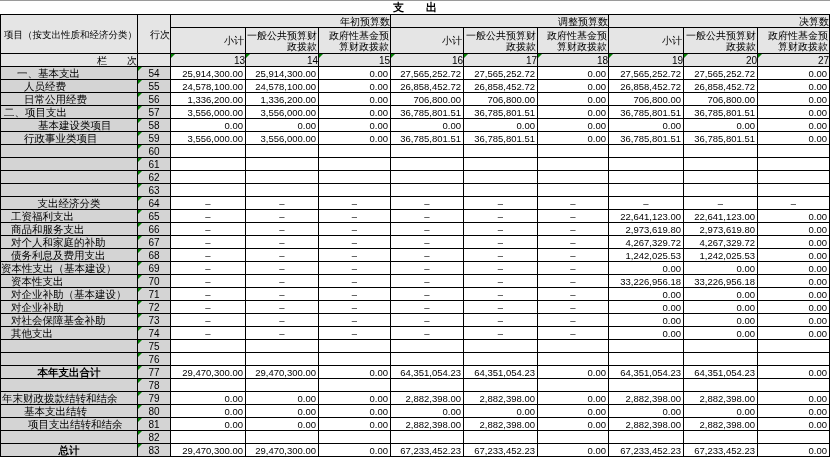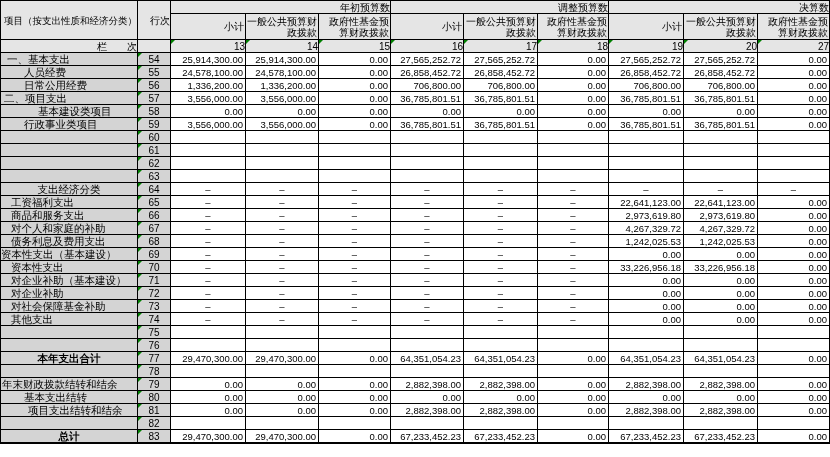--- a/index.html
+++ b/index.html
@@ -40,20 +40,21 @@
   .b{font-weight:bold;}
   .tri::before{
     content:"";position:absolute;top:0;left:0;width:0;height:0;
     border-top:4px solid #008000;border-right:4px solid transparent;
   }
 </style>
 </head>
 <body>
 
 <div class="sheet">
+  <div class="title">支　　出</div>
   <table>
     <colgroup>
       <col style="width:137px">
         <col style="width:33px">
       <col style="width:75px">
         <col style="width:73px">
         <col style="width:72px">
       <col style="width:73px">
         <col style="width:74px">
         <col style="width:71px">
@@ -89,21 +90,21 @@
         <th class="tri">16</th>
         <th class="tri">17</th>
         <th class="tri">18</th>
         <th class="tri">19</th>
         <th class="tri">20</th>
         <th class="tri">27</th>
       </tr>
     </thead>
     <tbody>
         <tr>
-          <td class="lbl" style="padding-left: 6px;">一、基本支出</td>
+          <td class="lbl" style="padding-left: 16px;">一、基本支出</td>
           <td class="rno tri">54</td>
           <td class="val">25,914,300.00</td>
           <td class="val">25,914,300.00</td>
           <td class="val">0.00</td>
           <td class="val">27,565,252.72</td>
           <td class="val">27,565,252.72</td>
           <td class="val">0.00</td>
           <td class="val">27,565,252.72</td>
           <td class="val">27,565,252.72</td>
           <td class="val">0.00</td>

